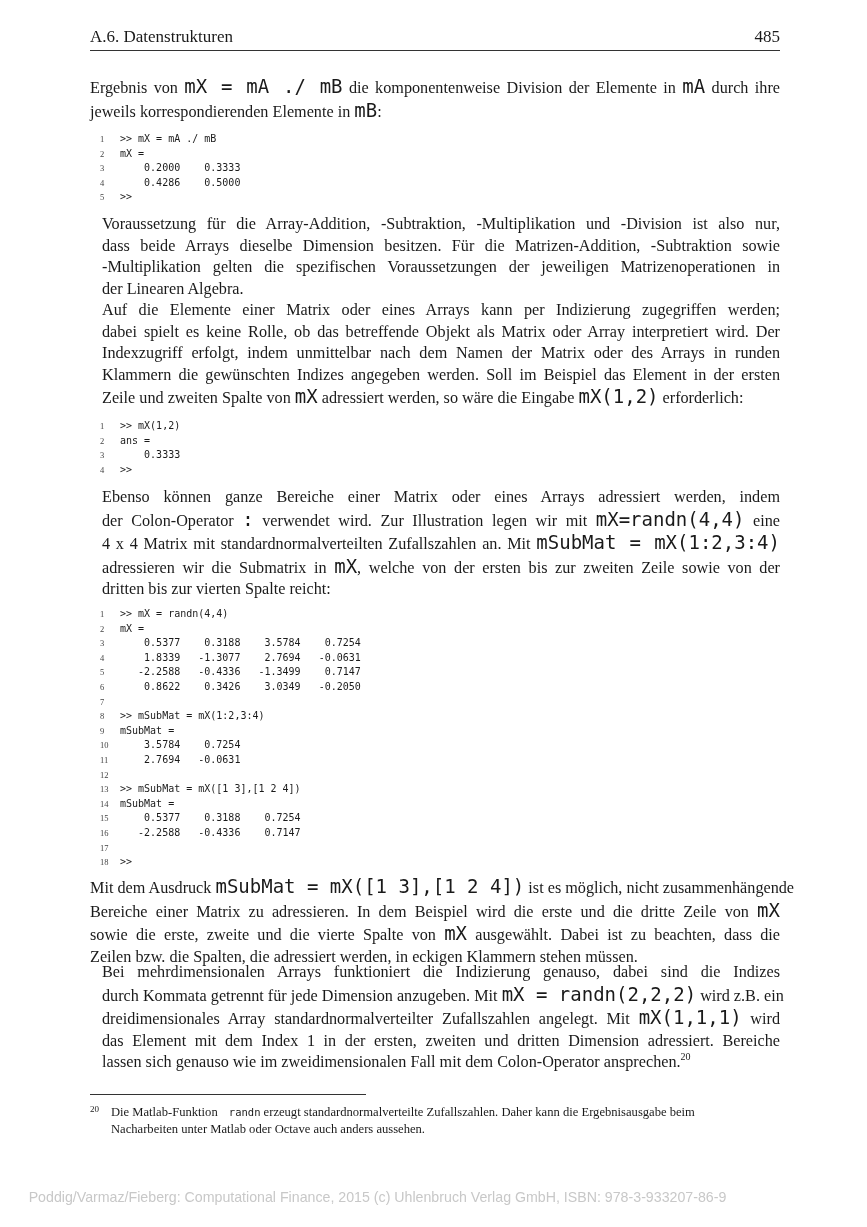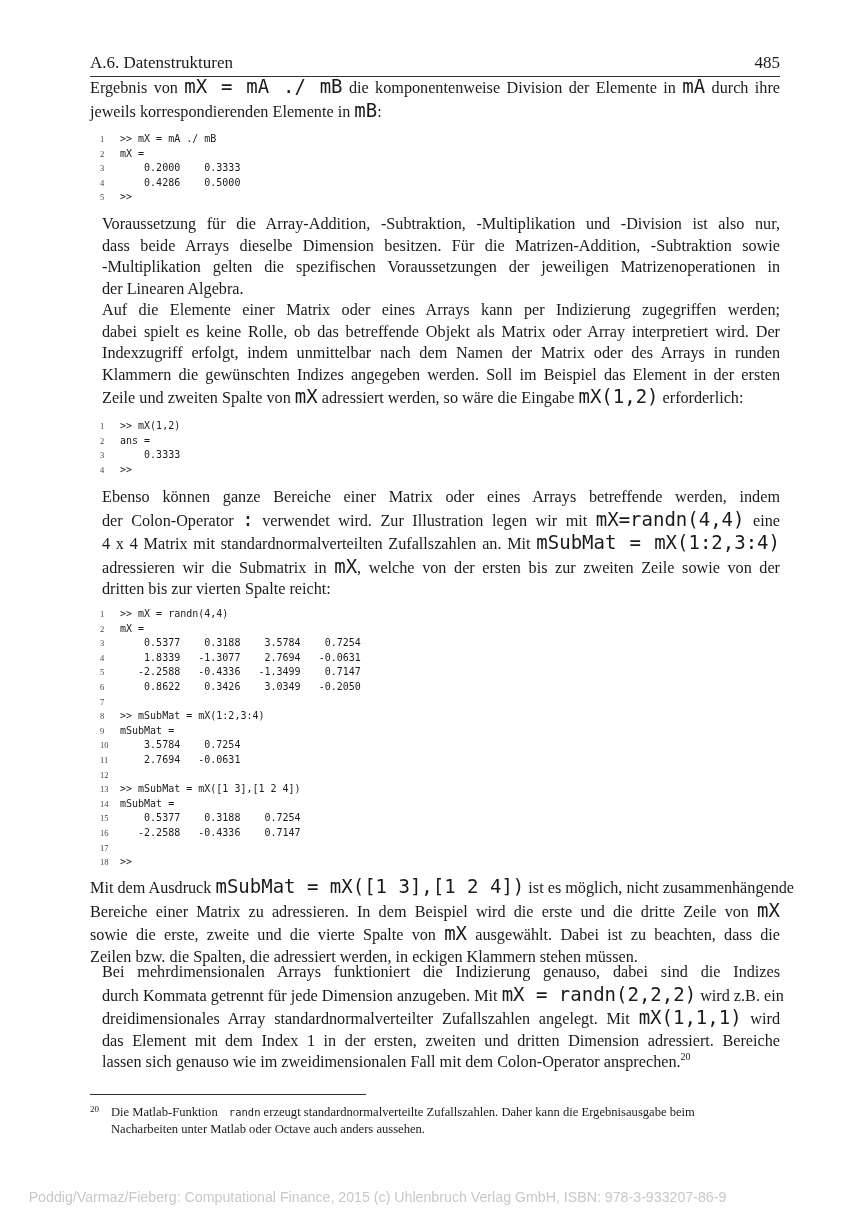--- a/index.html
+++ b/index.html
@@ -1,19 +1,19 @@
 <!DOCTYPE html>
 <html><head>
 <meta charset="utf-8">
 <style>
   html, body { margin: 0; padding: 0; background: #ffffff; }
   body { width: 867px; height: 1227px; position: relative; overflow: hidden;
          font-family: "Liberation Serif", "DejaVu Serif", serif; color: #1a1a1a; }
   .page { position: absolute; left: 90px; top: 0; width: 690px; }
-  .running-head { position: absolute; top: 52px; left: 0; width: 690px; height: 24px;
+  .running-head { position: absolute; top: 26px; left: 0; width: 690px; height: 24px;
                   border-bottom: 1px solid #333; font-size: 17px; }
   .running-head .sec { position: absolute; left: 0; top: 1px; }
   .running-head .pno { position: absolute; right: 0; top: 1px; }
   .para { position: absolute; left: 0; width: 690px; font-size: 16.2px; line-height: 21.6px;
           text-align: justify; margin: 0; }
   .para.indent { text-indent: 12px; }
   .para .ln { display: block; white-space: nowrap; text-align: justify; text-align-last: justify; }
   .para .ln.last { text-align-last: left; }
   code, .mono { font-family: "DejaVu Sans Mono", "Liberation Mono", monospace; font-size: 19px; }
   .listing { position: absolute; left: 10px; font-family: "DejaVu Sans Mono", "Liberation Mono", monospace;
@@ -69,21 +69,21 @@
   </div>
 
   <div class="listing" id="listing2" style="top:416px;">
       <div class="row"><span class="num">1</span><span>&gt;&gt; mX(1,2)</span></div>
       <div class="row"><span class="num">2</span><span>ans =</span></div>
       <div class="row"><span class="num">3</span><span>    0.3333</span></div>
       <div class="row"><span class="num">4</span><span>&gt;&gt;</span></div>
     </div>
 
   <div class="para indent" style="top:487px;">
-    <span class="ln">Ebenso können ganze Bereiche einer Matrix oder eines Arrays betreffende werden, indem</span>
+    <span class="ln">Ebenso können ganze Bereiche einer Matrix oder eines Arrays adressiert werden, indem</span>
     <span class="ln"><span>der Colon-Operator </span><code>:</code><span> verwendet wird. Zur Illustration legen wir mit </span><code>mX=randn(4,4)</code><span> eine</span></span>
     <span class="ln"><span>4 x 4 Matrix mit standardnormalverteilten Zufallszahlen an. Mit </span><code>mSubMat = mX(1:2,3:4)</code></span>
     <span class="ln"><span>adressieren wir die Submatrix in </span><code>mX</code><span>, welche von der ersten bis zur zweiten Zeile sowie von der</span></span>
     <span class="ln last">dritten bis zur vierten Spalte reicht:</span>
   </div>
 
   <div class="listing" id="listing3" style="top:604px;">
       <div class="row"><span class="num">1</span><span>&gt;&gt; mX = randn(4,4)</span></div>
       <div class="row"><span class="num">2</span><span>mX =</span></div>
       <div class="row"><span class="num">3</span><span>    0.5377    0.3188    3.5784    0.7254</span></div>

